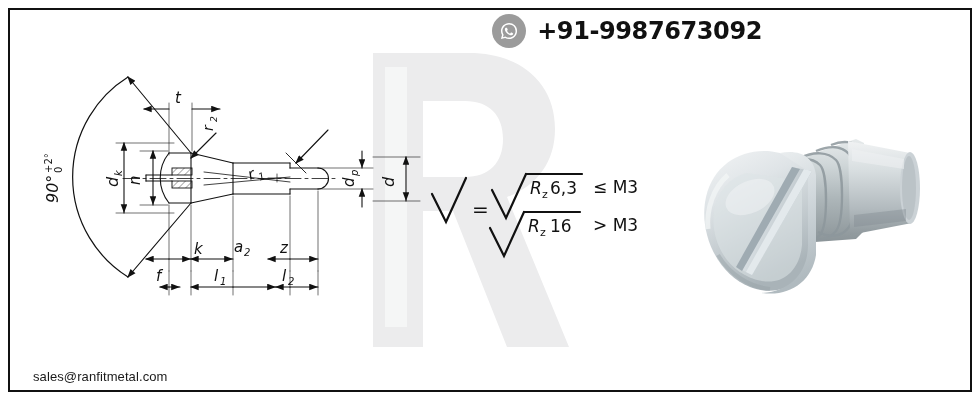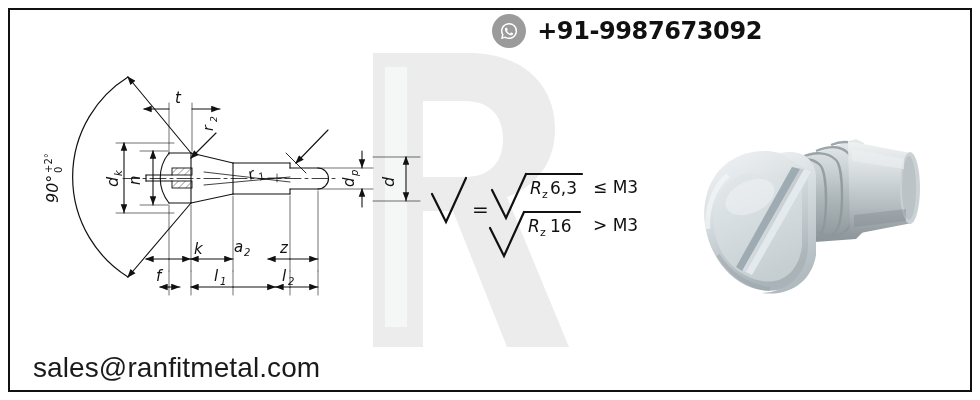--- a/index.html
+++ b/index.html
@@ -18,21 +18,21 @@
 
   
   .contact{position:absolute;right:30px;top:14px;display:flex;align-items:center;gap:11px;}
   .wa-icon{width:34px;height:34px;border-radius:50%;background:#9b9b9b;
            display:flex;align-items:center;justify-content:center;}
   .wa-icon svg{display:block;width:22px;height:22px;}
   .phone-num{font-family:"DejaVu Sans",sans-serif;font-weight:bold;font-size:24px;
              color:#111;letter-spacing:-0.4px;white-space:nowrap;}
 
   
-  .footer-left{position:absolute;left:33px;bottom:16px;font-size:28px;color:#1a1a1a;
+  .footer-left{position:absolute;left:33px;bottom:16px;font-size:13px;color:#1a1a1a;
                letter-spacing:0.1px;white-space:nowrap;}
   .footer-right{position:absolute;right:30px;bottom:16px;font-size:20px;color:#1a1a1a;
                 letter-spacing:0.1px;white-space:nowrap;}
 
   
   .drawing{position:absolute;left:28px;top:55px;width:420px;height:245px;}
   .drawing svg{display:block;width:100%;height:100%;}
 
   
   .rough{position:absolute;left:430px;top:160px;width:230px;height:100px;}

